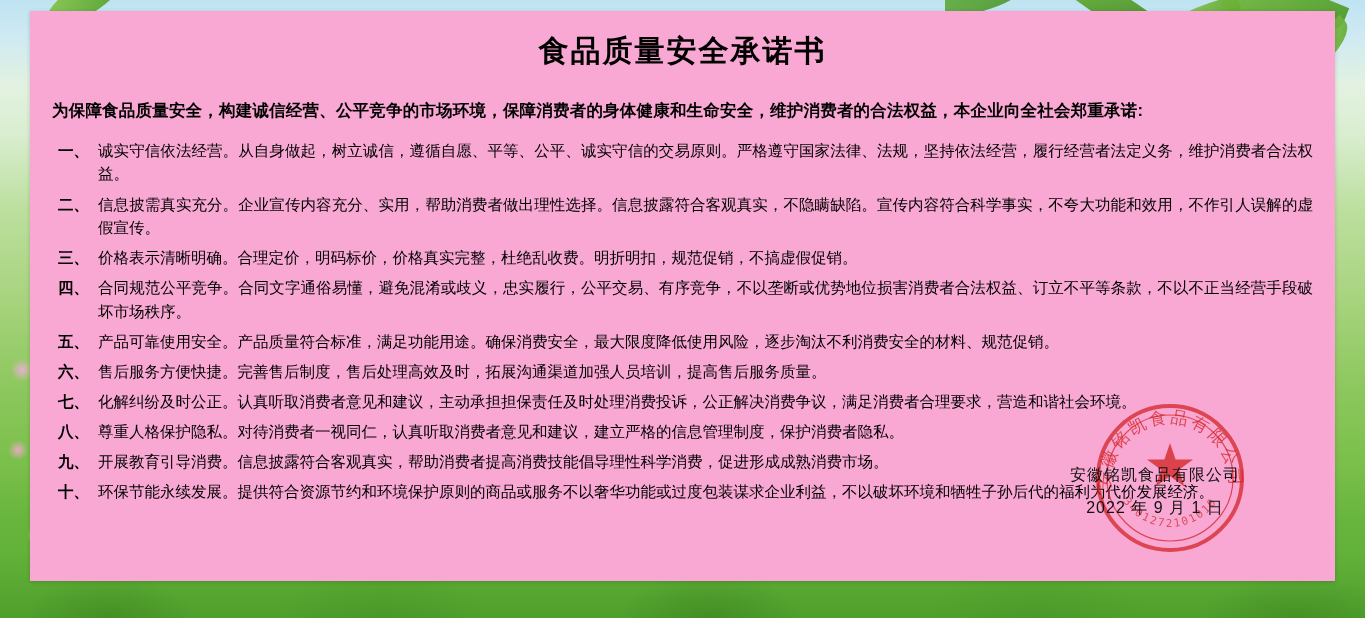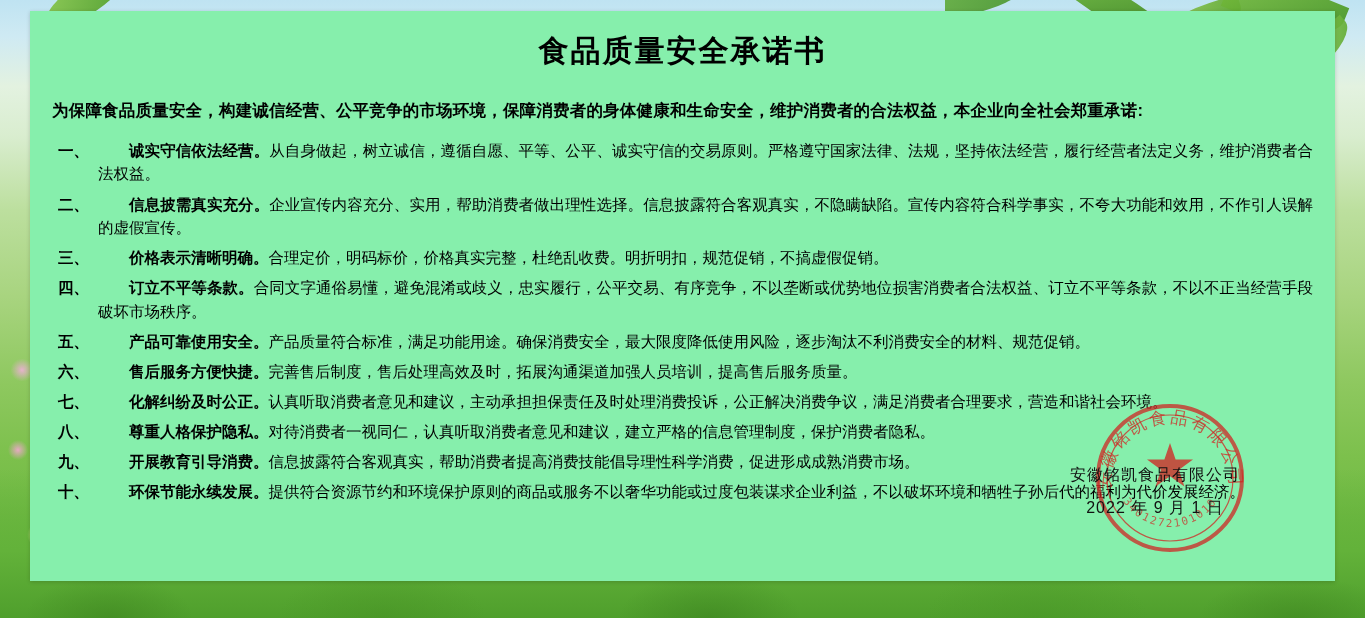--- a/index.html
+++ b/index.html
@@ -79,21 +79,21 @@
   
   .leaf.l7 { width: 90px; height: 34px; left: 40px; top: -18px; transform: rotate(-25deg); background: linear-gradient(135deg,#8cc94c,#4a9a23); position:absolute; }
 
   
   #sheet {
     position: absolute;
     left: 30px;
     top: 11px;
     width: 1305px;
     height: 570px;
-    background: #86efac;
+    background: #f9a8d4;
     box-shadow: 0 1px 4px rgba(0,0,0,.18);
     box-sizing: border-box;
     padding: 0;
     overflow: hidden;
   }
 
   #doc-title {
     text-align: center;
     font-size: 30px;
     font-weight: bold;
@@ -131,22 +131,21 @@
     font-weight: bold;
     text-align: left;
     padding-left: 6px;
     box-sizing: border-box;
   }
   .clause-body {
     flex: 1 1 auto;
     text-align: justify;
   }
   .clause-head {
-    font-weight: bold;
-    margin-left: 31px;
+    font-weight: normal;
   }
 
   
   #seal {
     position: absolute;
     right: 80px;
     bottom: 18px;
     width: 170px;
     height: 170px;
     z-index: 3;
@@ -209,21 +208,21 @@
       <span class="clause-body"><span class="clause-head">信息披需真实充分。</span><span>企业宣传内容充分、实用，帮助消费者做出理性选择。信息披露符合客观真实，不隐瞒缺陷。宣传内容符合科学事实，不夸大功能和效用，不作引人误解的虚假宣传。</span></span>
     </div>
 
     <div class="clause">
       <span class="clause-num">三、</span>
       <span class="clause-body"><span class="clause-head">价格表示清晰明确。</span><span>合理定价，明码标价，价格真实完整，杜绝乱收费。明折明扣，规范促销，不搞虚假促销。</span></span>
     </div>
 
     <div class="clause">
       <span class="clause-num">四、</span>
-      <span class="clause-body"><span class="clause-head">订立不平等条款。</span><span>合同文字通俗易懂，避免混淆或歧义，忠实履行，公平交易、有序竞争，不以垄断或优势地位损害消费者合法权益、订立不平等条款，不以不正当经营手段破坏市场秩序。</span></span>
+      <span class="clause-body"><span class="clause-head">合同规范公平竞争。</span><span>合同文字通俗易懂，避免混淆或歧义，忠实履行，公平交易、有序竞争，不以垄断或优势地位损害消费者合法权益、订立不平等条款，不以不正当经营手段破坏市场秩序。</span></span>
     </div>
 
     <div class="clause">
       <span class="clause-num">五、</span>
       <span class="clause-body"><span class="clause-head">产品可靠使用安全。</span><span>产品质量符合标准，满足功能用途。确保消费安全，最大限度降低使用风险，逐步淘汰不利消费安全的材料、规范促销。</span></span>
     </div>
 
     <div class="clause">
       <span class="clause-num">六、</span>
       <span class="clause-body"><span class="clause-head">售后服务方便快捷。</span><span>完善售后制度，售后处理高效及时，拓展沟通渠道加强人员培训，提高售后服务质量。</span></span>

